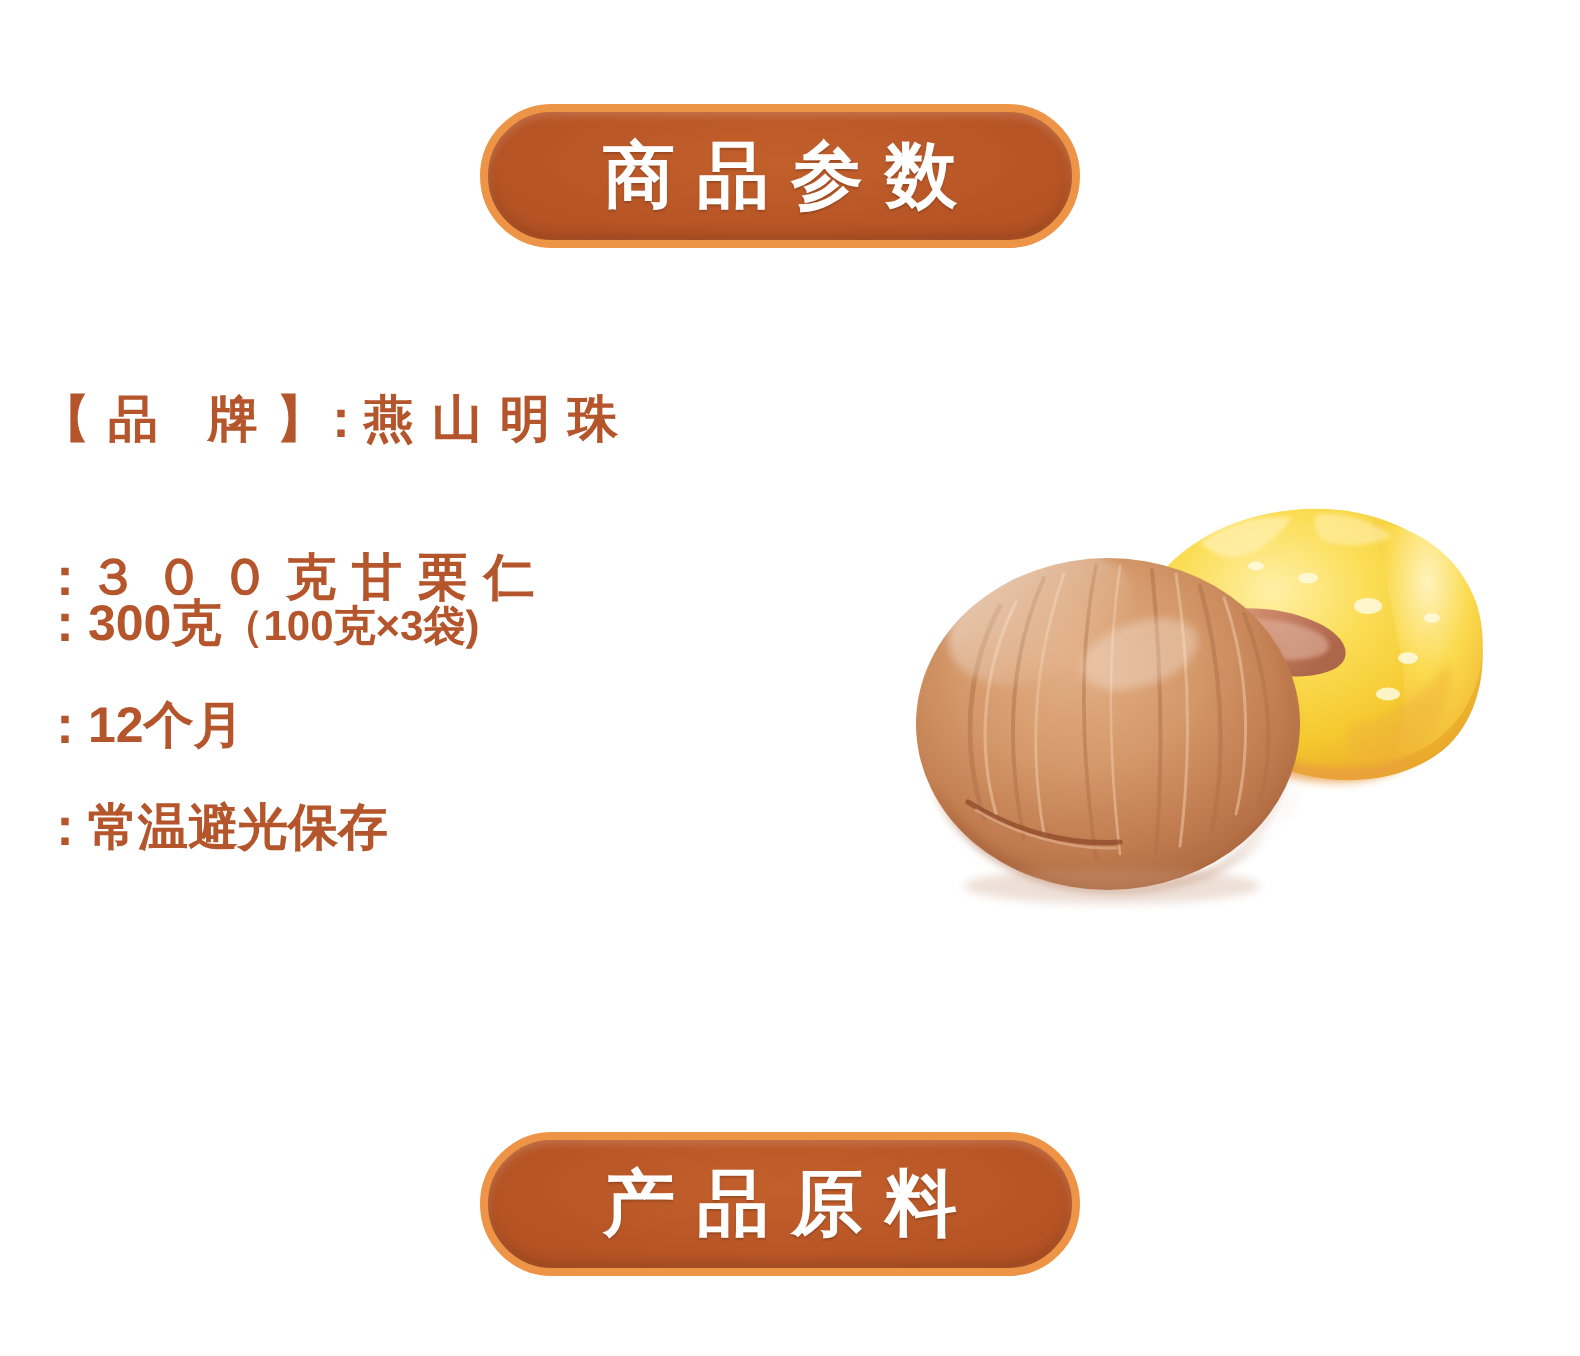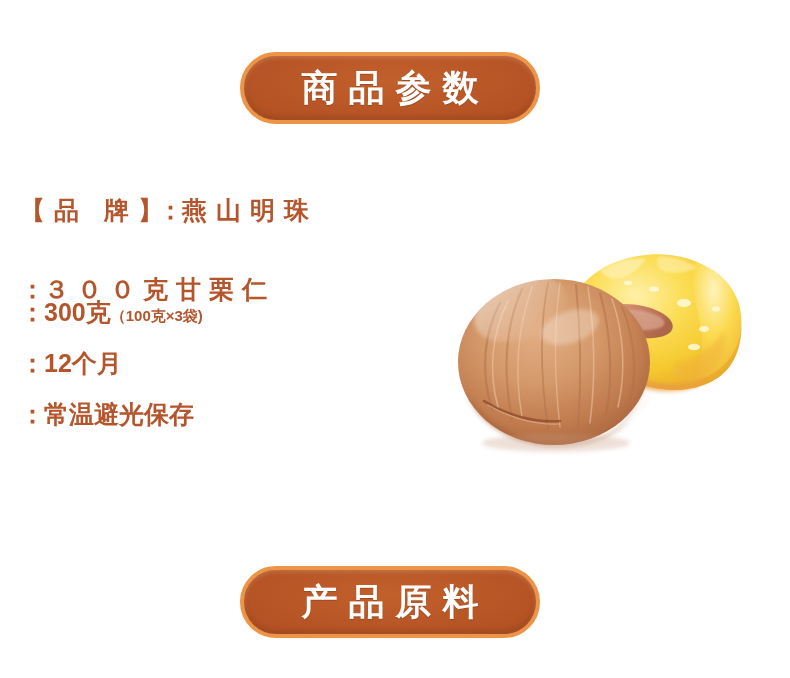--- a/index.html
+++ b/index.html
@@ -77,21 +77,21 @@
     display: inline-block;
     line-height: 1;
   }
   .spec-value {
     font-size: 25px;
     font-weight: 700;
     line-height: 1;
   }
   .spec-value.spaced { letter-spacing: 9px; text-align: right; }
   .spec-value.fw { letter-spacing: 8px; margin-top: 28px; }
-  .spec-value .sub { font-size: 15px; letter-spacing: 0; }
+  .spec-value .sub { font-size: 21px; letter-spacing: 0; }
 
   
   .chestnut-wrap {
     position: absolute;
     left: 448px;
     top: 243px;
     width: 310px;
     height: 215px;
   }
   .chestnut-wrap svg { display: block; width: 100%; height: 100%; }

